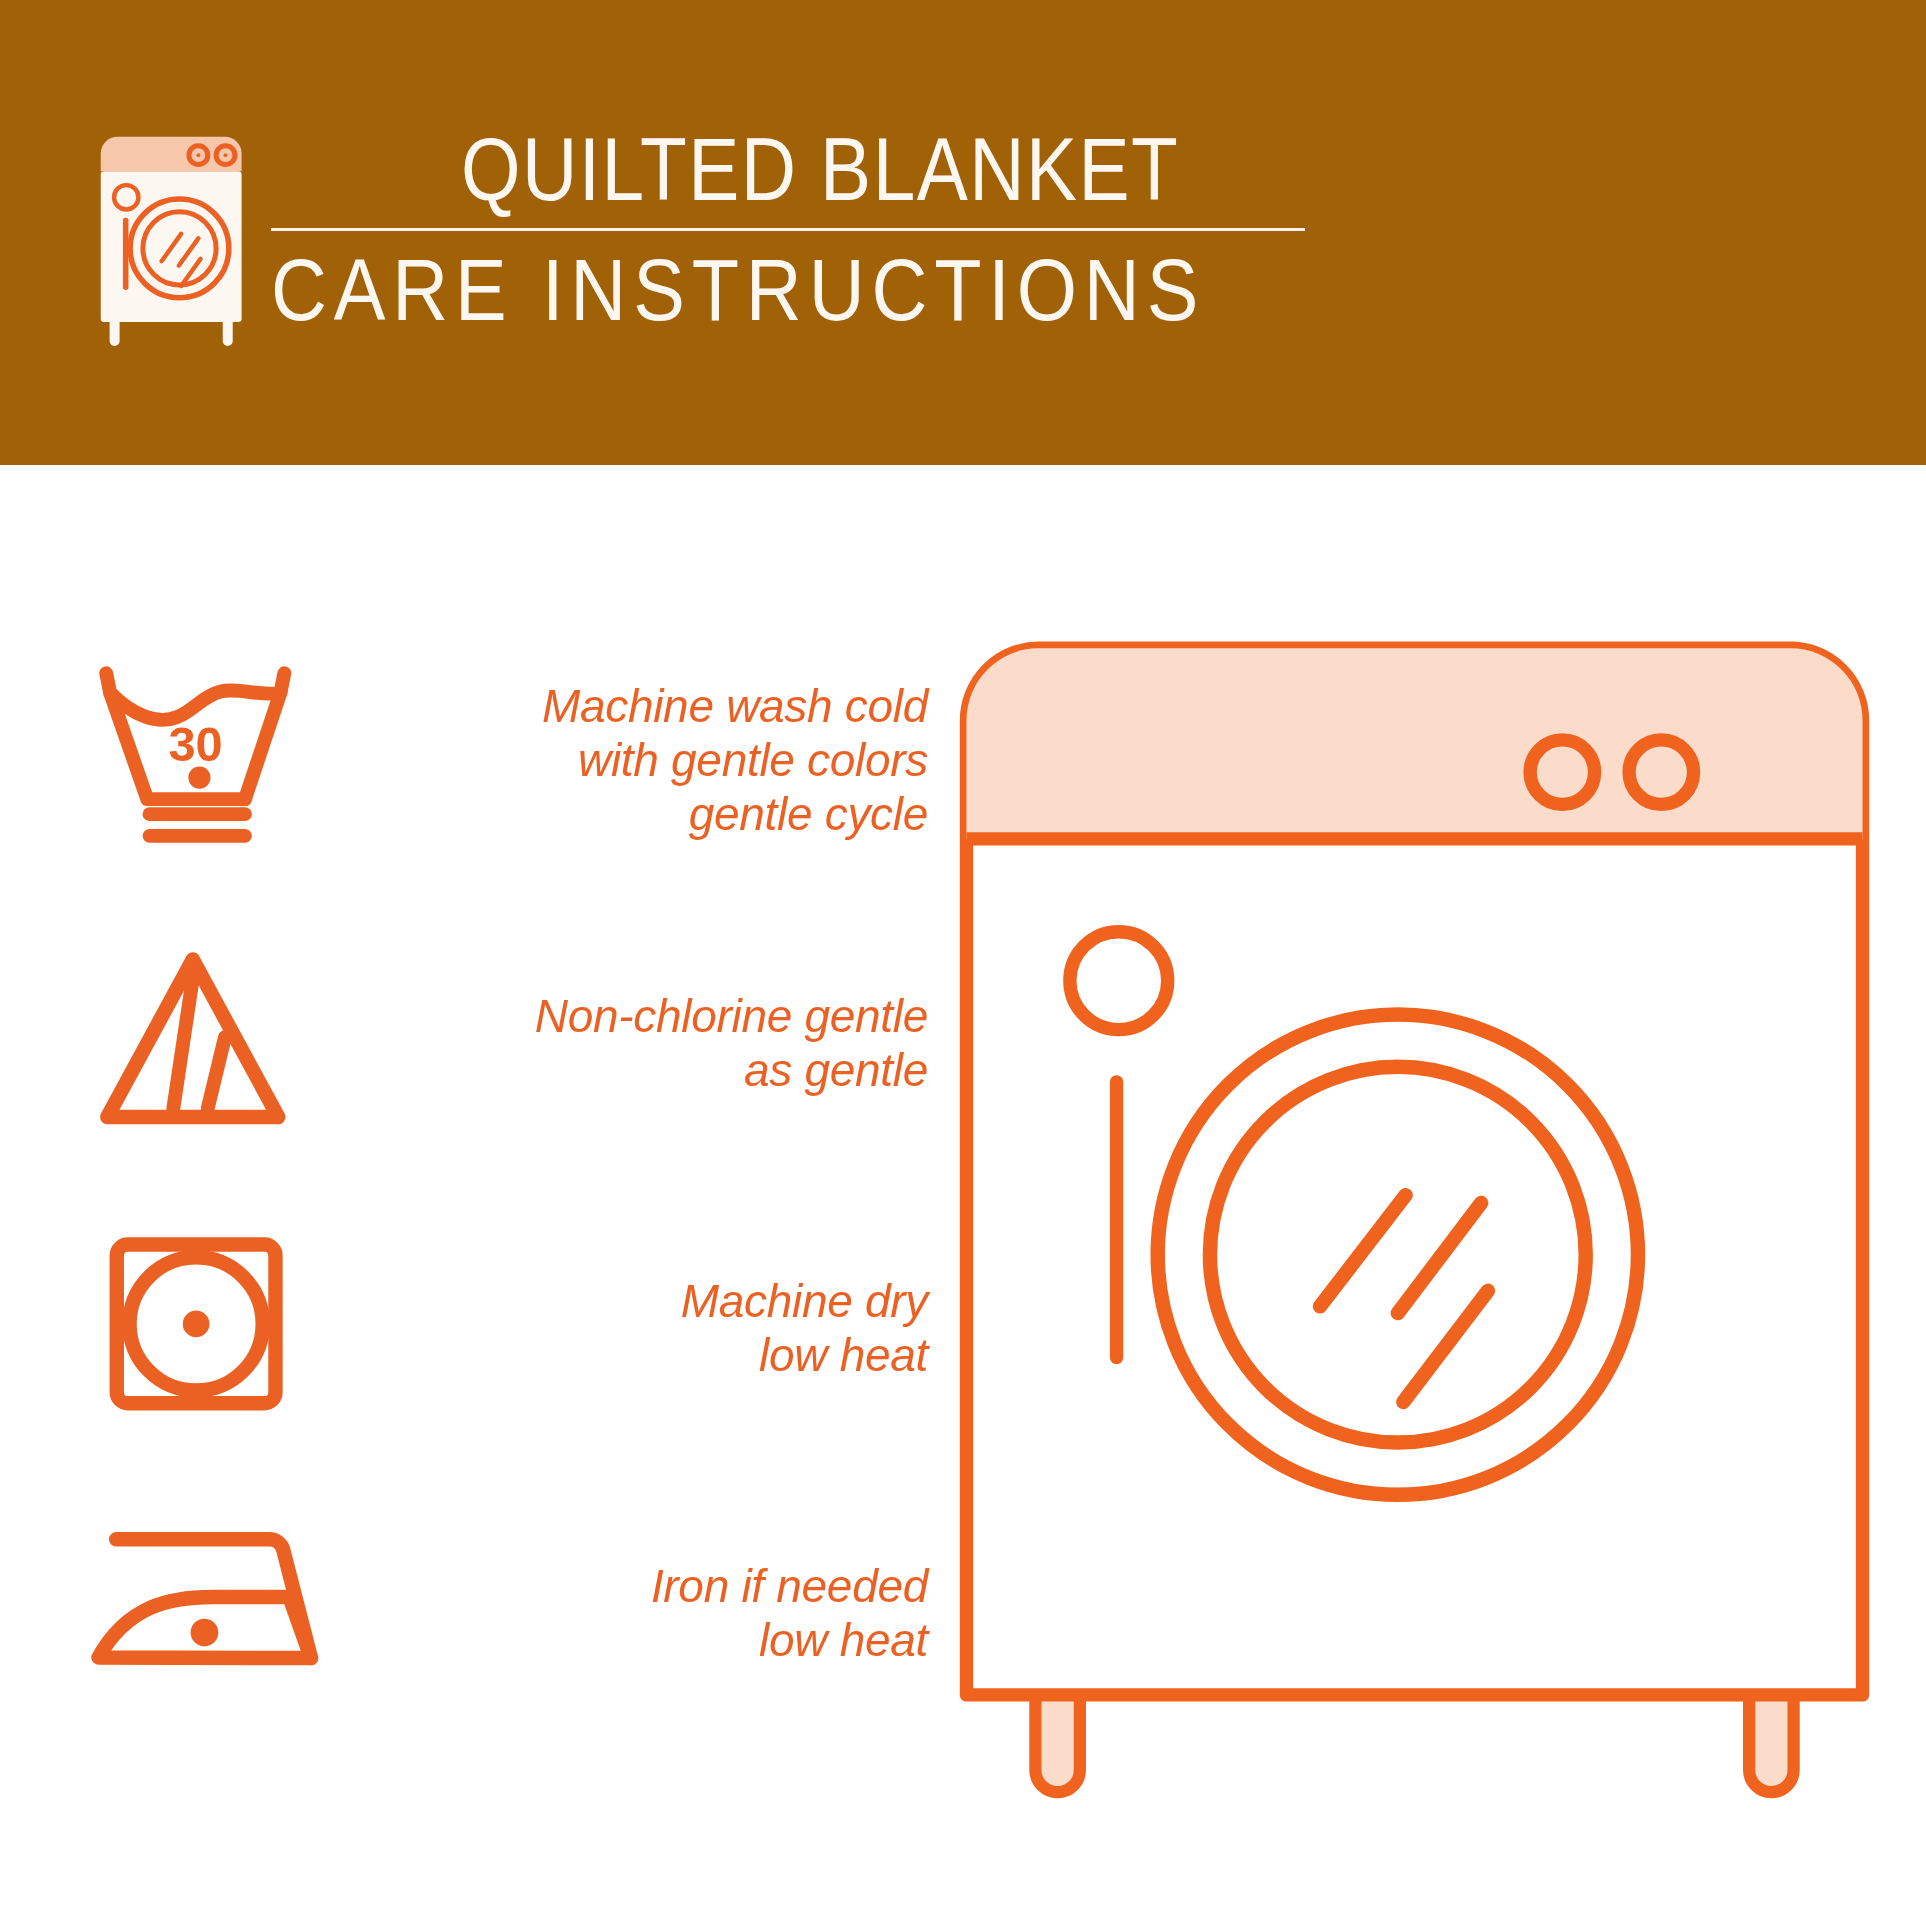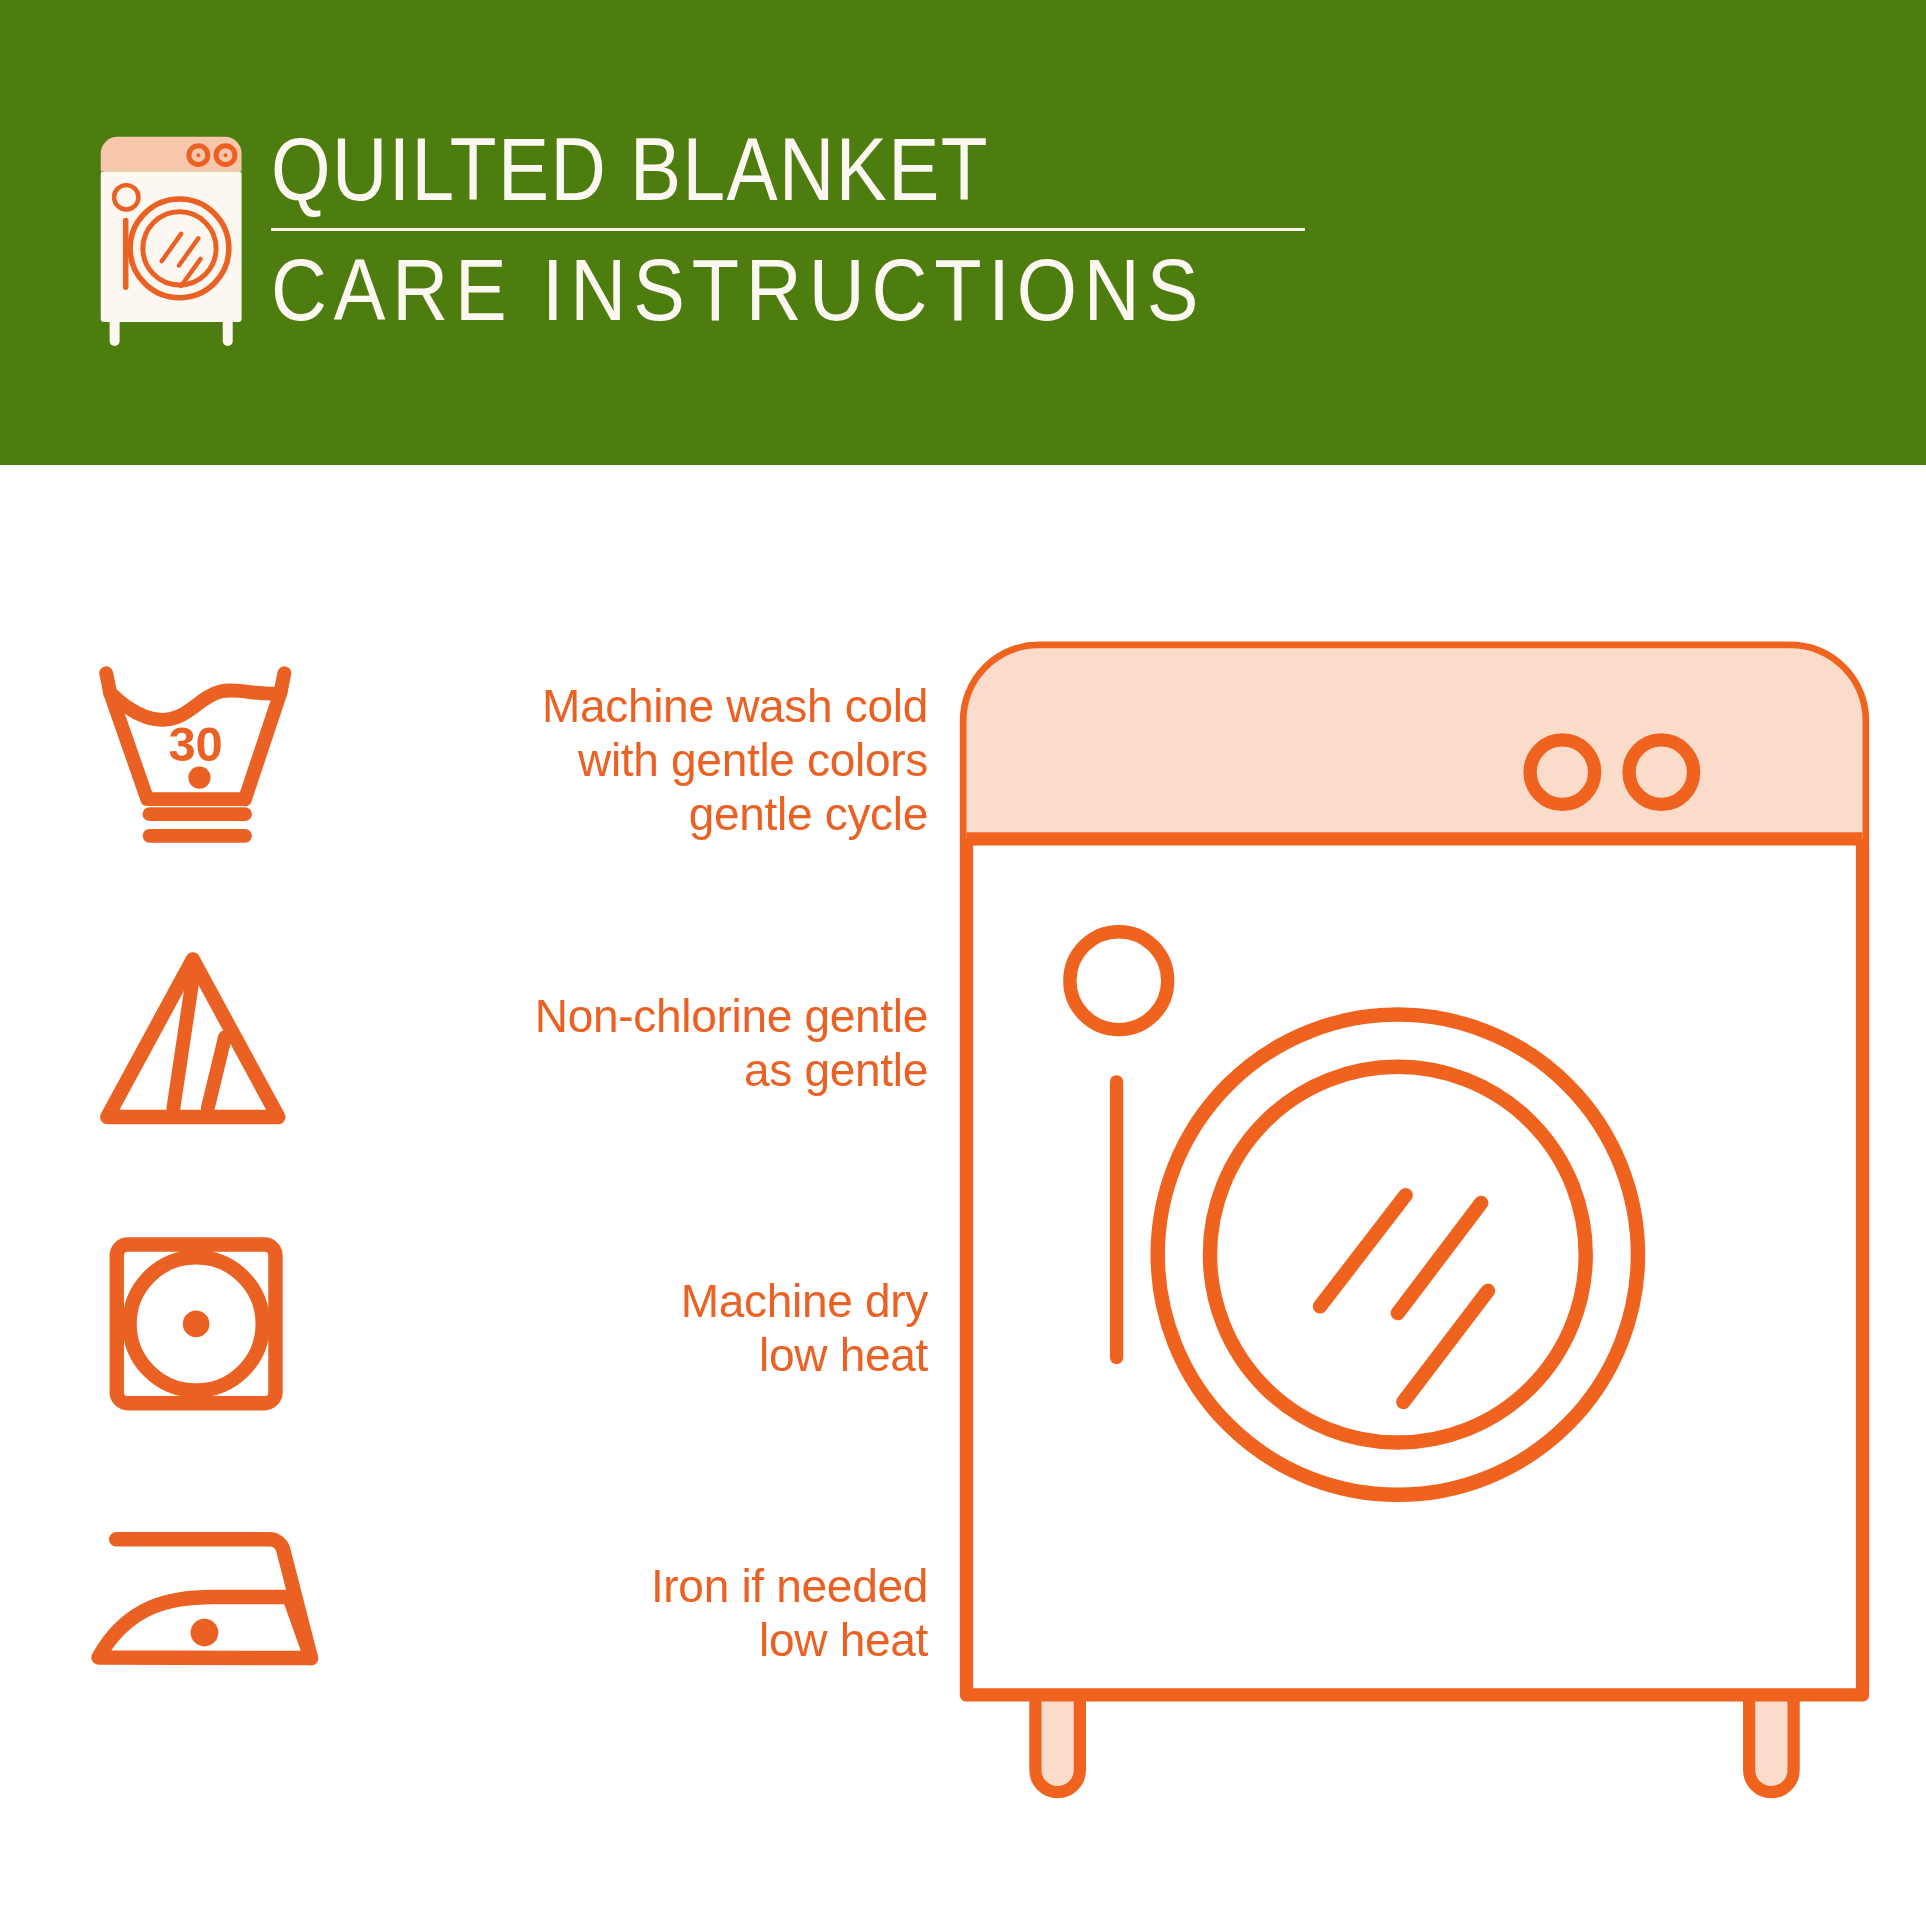--- a/index.html
+++ b/index.html
@@ -14,21 +14,22 @@
     overflow: hidden;
     position: relative;
   }
 
   
   #header-band {
     position: absolute;
     left: 0; top: 0;
     width: 1926px;
     height: 465px;
-    background: #4d7c0f;
+    background: #a16207;
+    text-align: right;
   }
   #header-inner {
     position: absolute;
     left: 83px;
     top: 123px;
     width: 1279px;
     height: 239px;
   }
   #brand-logo {
     position: absolute;
@@ -93,20 +94,21 @@
   .care-text {
     position: absolute;
     left: 384px;
     top: 0px;
     width: 461px;
     color: #EB6123;
     font-size: 46px;
     line-height: 54px;
     font-weight: 400;
     letter-spacing: -0.3px;
+    font-style: italic;
   }
   .care-text .ln { display: block; white-space: nowrap; }
 
   
   #row-wash   .care-icon { top: 11px; }
   #row-wash   .care-text { top: 31px; }
   #row-bleach .care-icon { top: 6.7px; }
   #row-bleach .care-text { top: 58px; }
   #row-dry    .care-icon { top: 18px; }
   #row-dry    .care-text { top: 60px; }

